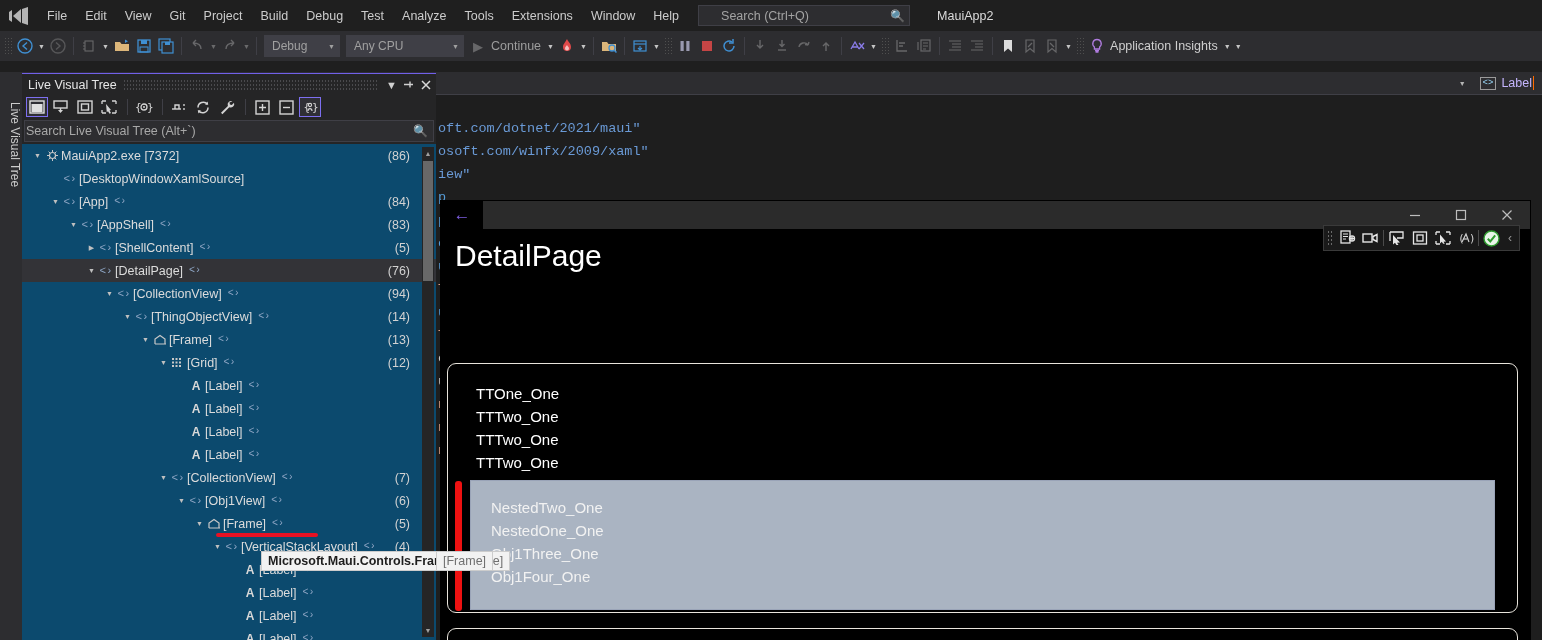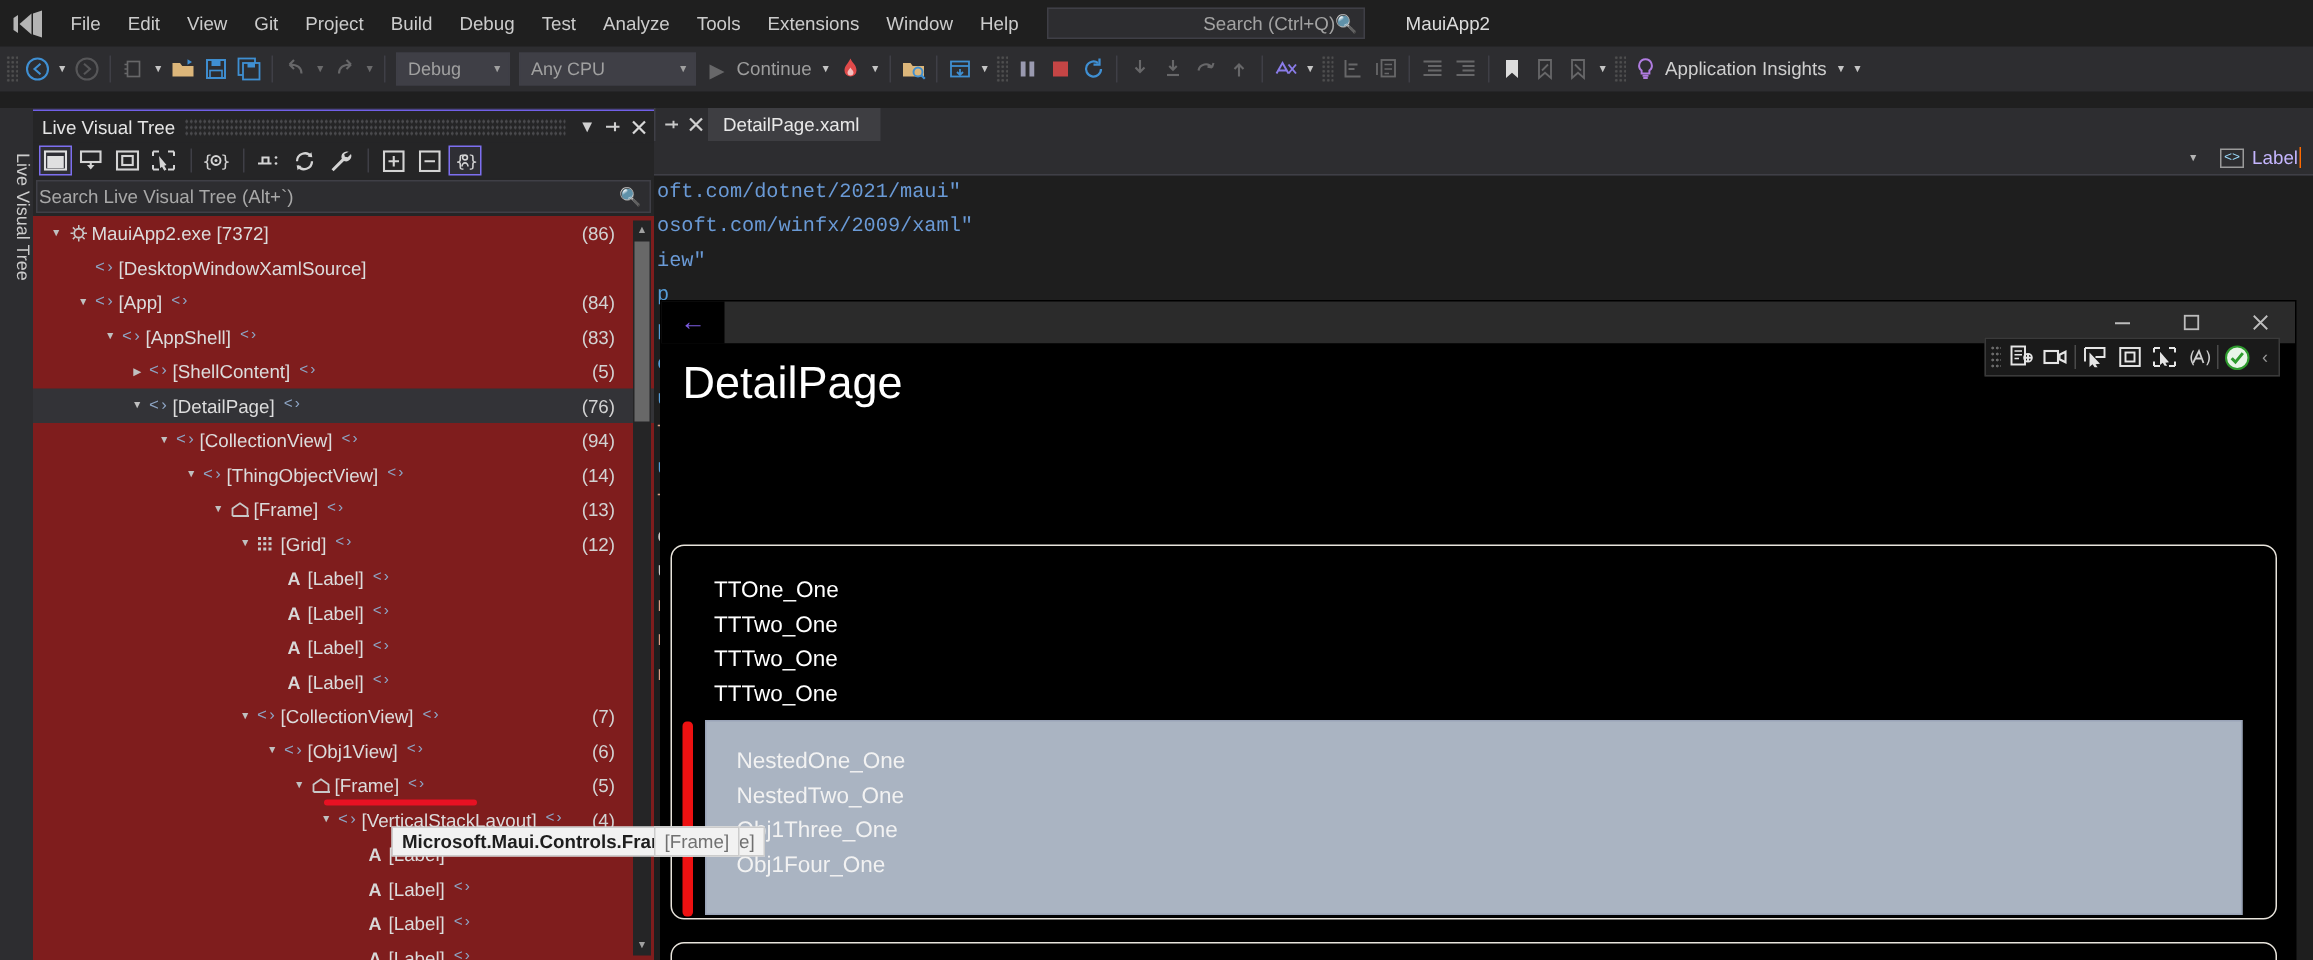--- a/index.html
+++ b/index.html
@@ -8,21 +8,21 @@
     overflow: hidden;
     background: #1e1e1e;
     font-family: "Liberation Sans", sans-serif;
     -webkit-font-smoothing: antialiased;
   }
   #app { position: relative; width: 1542px; height: 640px; background: #1f1f1f; }
 
   
   .menubar {
     position: absolute; left: 0; top: 0; width: 1542px; height: 31px;
-    background: #1f1f1f; display: flex; align-items: center; text-align: right;
+    background: #1f1f1f; display: flex; align-items: center;
   }
   .vs-logo {
     width: 38px; height: 31px; display: flex; align-items: center; justify-content: center;
   }
   .menu-item {
     color: #cccccc; font-size: 12.5px; padding: 4px 9px; line-height: 16px;
     white-space: nowrap; cursor: default;
   }
   .search-box {
     margin-left: 10px; width: 212px; height: 21px; background: #2d2d30;
@@ -100,21 +100,21 @@
 
   .lvt-search {
     height: 22px; margin: 1px 2px 2px 2px; background: #2d2d30; border: 1px solid #3f3f46;
     display: flex; align-items: center; padding: 0 5px 0 1px;
   }
   .lvt-search .ph { color: #a8a8a8; font-size: 12.5px; flex: 1; }
   .lvt-search .mag { color: #d6d6d6; font-size: 12px; }
 
   .lvt-tree {
     position: absolute; left: 0; top: 71px; width: 414px; height: 497px;
-    background: #7f1d1d; overflow: hidden;
+    background: #0c4a6e; overflow: hidden;
   }
   .trow {
     height: 23px; display: flex; align-items: center; position: relative;
     padding-right: 22px; white-space: nowrap;
   }
   .trow.sel { background: #333337; }
   .texp { width: 11px; font-size: 8px; color: #c0c0c0; text-align: center; flex: 0 0 11px; }
   .tglyph { width: 18px; display: flex; align-items: center; justify-content: center;
     color: #c8c8c8; font-size: 11px; flex: 0 0 18px; }
   .tlabel { color: #dcdcdc; font-size: 12.5px; }
@@ -797,34 +797,20 @@
   </div>
 
   <div class="red-underline"></div>
 
   <div class="lvt-tooltip">
     <span class="strong">Microsoft.Maui.Controls.Frame</span>
     <span class="weak">[Frame]</span>
   </div>
 
   <div class="editor">
-    <div class="tabrow">
-      <div class="tab-leftbar"></div>
-      <div class="tab-pin">
-        <svg width="12" height="12" viewBox="0 0 12 12">
-            <path d="M1.5 6 h5.5 M7 3.5 v5 M7 6 h3" stroke="#c9c9c9" stroke-width="1.3" fill="none"></path>
-          </svg>
-      </div>
-      <div class="tab-close">
-        <svg width="10" height="10" viewBox="0 0 10 10">
-            <path d="M1 1 L9 9 M9 1 L1 9" stroke="#d0d0d0" stroke-width="1.5"></path>
-          </svg>
-      </div>
-      <div class="tab">DetailPage.xaml</div>
-    </div>
 
     <div class="navbar">
       <div class="nchev">▼</div>
       <div class="nicon">&lt;&gt;</div>
       <div class="ntxt">Label</div>
       <div class="ncaret"></div>
     </div>
 
     <div class="code" id="code-lines">
         <div class="c-str">oft.com/dotnet/2021/maui"</div>
@@ -942,22 +928,22 @@
         </div>
         <div class="flbl-row">
           <div class="flbl">TTTwo_One</div>
         </div>
         <div class="flbl-row">
           <div class="flbl">TTTwo_One</div>
         </div>
 
         <div class="nested">
           <div class="red-bar"></div>
+          <div class="nlbl">NestedTwo_One</div>
           <div class="nlbl">NestedOne_One</div>
-          <div class="nlbl">NestedTwo_One</div>
           <div class="nlbl">Obj1Three_One</div>
           <div class="nlbl">Obj1Four_One</div>
         </div>
       </div>
 
       <div class="frame-outer frame-two">
         
         
         
       </div>

